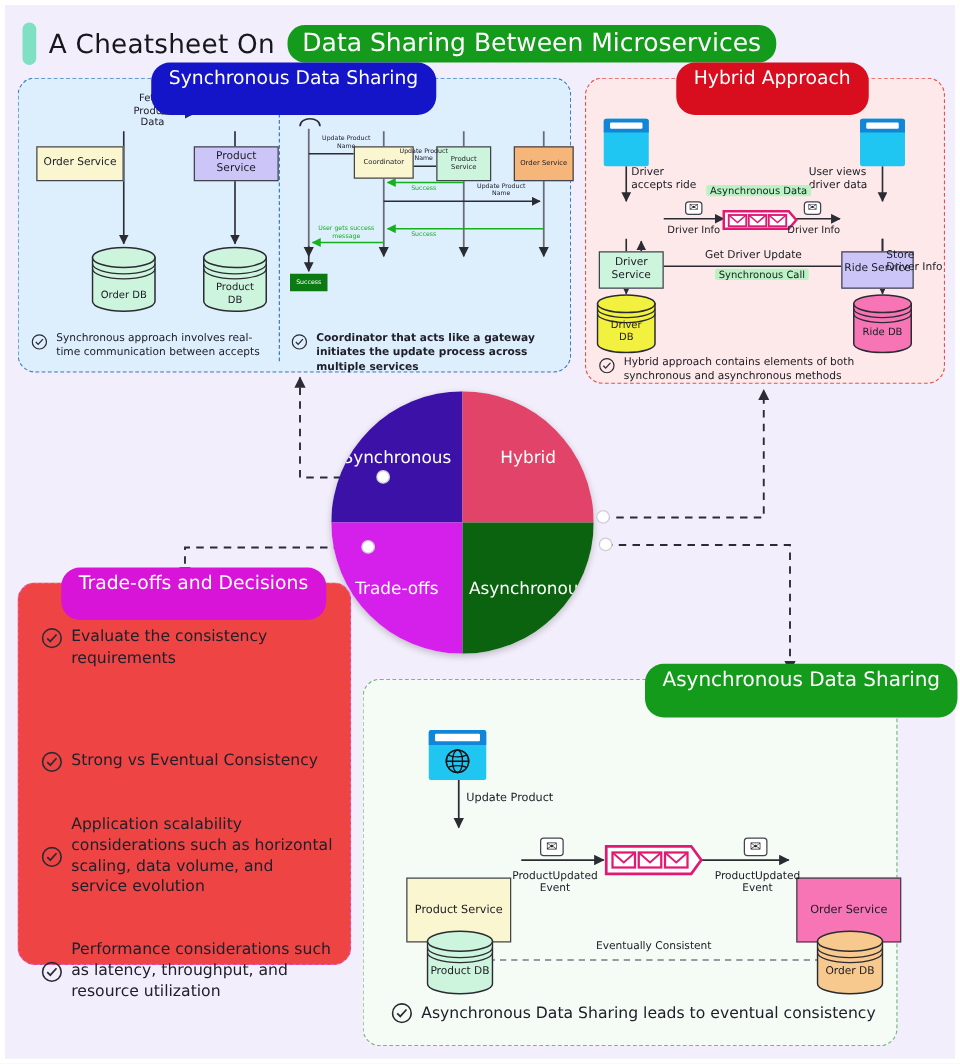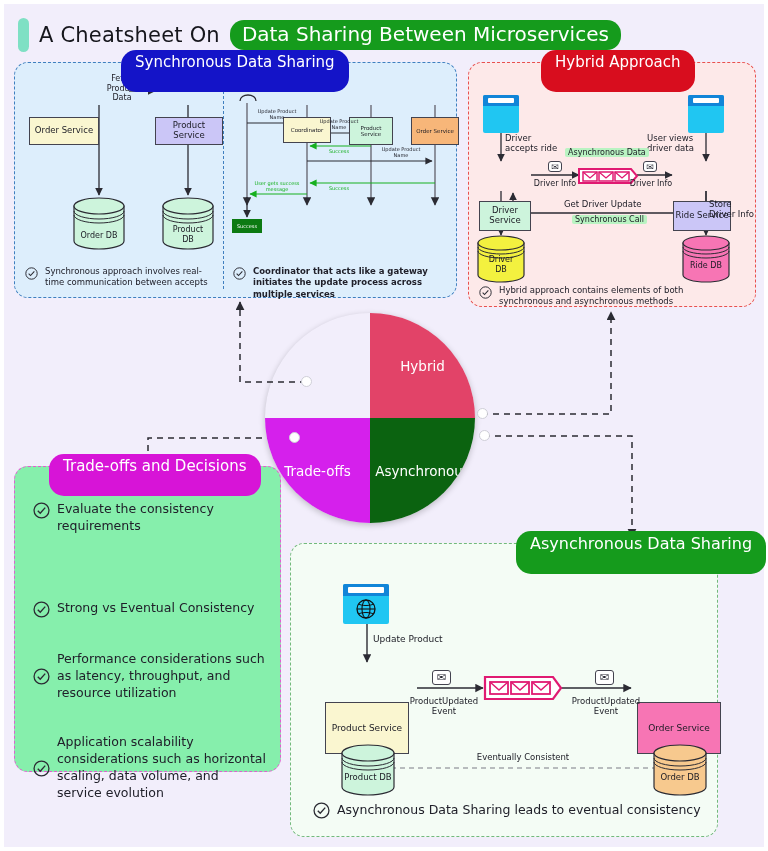--- a/index.html
+++ b/index.html
@@ -42,21 +42,21 @@
   .sync-divider { position: absolute; left: 208px; top: 8px; bottom: 8px;
     border-left: 1.6px dashed #3f7fbf; }
 
   
   #panel-hybrid { left: 468px; top: 62px; width: 288px; height: 245px;
     background: #fde9e9; border: 1.6px dashed #e8504f; }
   #panel-hybrid .panel-badge { background: #d80d1e; left: 72px; }
 
   
   #panel-tradeoffs { left: 14px; top: 466px; width: 267px; height: 306px;
-    background: #86efac; border: 1.6px dashed #e05fd0; }
+    background: #ef4444; border: 1.6px dashed #e05fd0; }
   #panel-tradeoffs .panel-badge { background: #d714d7; left: 34px; }
 
   
   #panel-async { left: 290px; top: 543px; width: 428px; height: 294px;
     background: #f4fcf5; border: 1.6px dashed #72b97c; }
   #panel-async .panel-badge { background: #159b1c; left: 225px; font-size: 16px; }
 
   
   .node {
     position: absolute; display: flex; align-items: center; justify-content: center;
@@ -315,20 +315,23 @@
     <svg class="chk" viewBox="0 0 16 16">
       <circle cx="8" cy="8" r="7" fill="none" stroke="#2b2b33" stroke-width="1.2"></circle>
       <path d="M4.5,8.2 L6.8,10.5 L11.5,5.3" fill="none" stroke="#2b2b33" stroke-width="1.3"></path>
     </svg>
     <span>Hybrid approach contains elements of both synchronous and asynchronous methods</span>
   </div>
 </div>
 
 <div id="pie-wrap">
   <div id="pie">
+    <div class="quad" style="left:0;top:0;background:#3b11a8;">
+      <span>Synchronous</span>
+    </div>
     <div class="quad" style="right:0;top:0;background:#e24368;">
       <span>Hybrid</span>
     </div>
     <div class="quad" style="left:0;bottom:0;background:#d520ec;">
       <span>Trade-offs</span>
     </div>
     <div class="quad" style="right:0;bottom:0;background:#0b6310;">
       <span>Asynchronous</span>
     </div>
   </div>
@@ -354,28 +357,28 @@
         <circle cx="8" cy="8" r="7" fill="none" stroke="#2b2b33" stroke-width="1.2"></circle>
         <path d="M4.5,8.2 L6.8,10.5 L11.5,5.3" fill="none" stroke="#2b2b33" stroke-width="1.3"></path>
       </svg>
       <span>Strong vs Eventual Consistency</span>
     </div>
     <div class="caption big" style="align-items:center;">
       <svg class="chk big" viewBox="0 0 16 16">
         <circle cx="8" cy="8" r="7" fill="none" stroke="#2b2b33" stroke-width="1.2"></circle>
         <path d="M4.5,8.2 L6.8,10.5 L11.5,5.3" fill="none" stroke="#2b2b33" stroke-width="1.3"></path>
       </svg>
-      <span style="width:212px;">Performance considerations such as latency, throughput, and resource utilization</span>
+      <span style="width:212px;">Application scalability considerations such as horizontal scaling, data volume, and service evolution</span>
     </div>
     <div class="caption big" style="align-items:center;">
       <svg class="chk big" viewBox="0 0 16 16">
         <circle cx="8" cy="8" r="7" fill="none" stroke="#2b2b33" stroke-width="1.2"></circle>
         <path d="M4.5,8.2 L6.8,10.5 L11.5,5.3" fill="none" stroke="#2b2b33" stroke-width="1.3"></path>
       </svg>
-      <span style="width:212px;">Application scalability considerations such as horizontal scaling, data volume, and service evolution</span>
+      <span style="width:212px;">Performance considerations such as latency, throughput, and resource utilization</span>
     </div>
   </div>
 </div>
 
 <div class="panel" id="panel-async">
   <div class="panel-badge">Asynchronous Data Sharing</div>
 
   <svg class="svg-layer" width="462" height="294">
     <line x1="76" y1="80" x2="76" y2="118" stroke="#2b2b33" stroke-width="1.4" marker-end="url(#dk)"></line>
     <line x1="126" y1="144" x2="192" y2="144" stroke="#2b2b33" stroke-width="1.4" marker-end="url(#dk)"></line>

